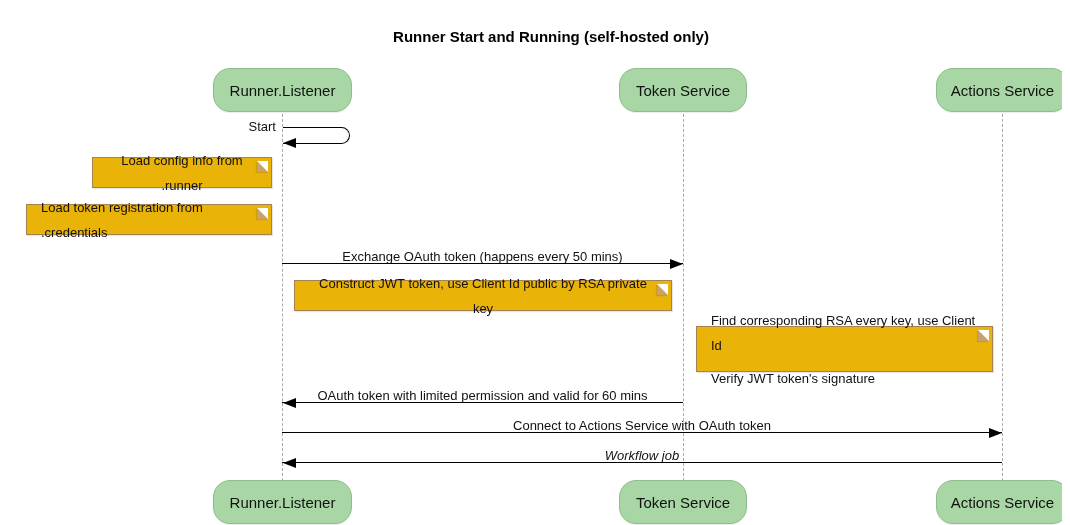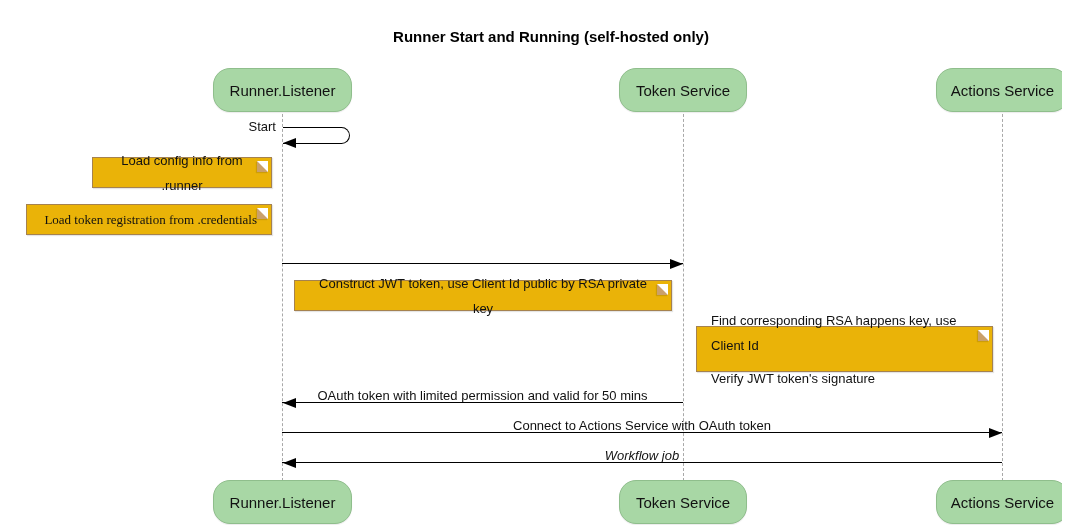--- a/index.html
+++ b/index.html
@@ -71,21 +71,21 @@
   .note .fold {
     position: absolute;
     top: -1px; right: -1px;
     width: 0; height: 0;
     border-style: solid;
     border-width: 0 11px 11px 0;
     border-color: #ffffff #ffffff #caa06b #caa06b;
     box-shadow: -1px 1px 1px rgba(0,0,0,0.12);
   }
   .note.n0 { left: 76px;  top: 141px; width: 180px; height: 31px; text-align: center; }
-  .note.n1 { left: 10px;  top: 188px; width: 246px; height: 31px; text-align: right; font-family: Liberation Serif, serif; }
+  .note.n1 { left: 10px;  top: 188px; width: 246px; height: 31px; text-align: left; }
   .note.n2 { left: 278px; top: 264px; width: 378px; height: 31px; text-align: center; }
   .note.n3 { left: 680px; top: 310px; width: 297px; height: 46px; text-align: left; }
 
   .msg-label {
     position: absolute;
     font-size: 13px;
     color: #111111;
     text-align: center;
     white-space: nowrap;
   }
@@ -187,28 +187,29 @@
   <div class="note n1">
     <span class="fold"></span>
     <span>Load token registration from .credentials</span>
   </div>
   <div class="note n2">
     <span class="fold"></span>
     <span>Construct JWT token, use Client Id public by RSA private key</span>
   </div>
   <div class="note n3">
     <span class="fold"></span>
-    <span>Find corresponding RSA happens key, use Client Id</span>
+    <span>Find corresponding RSA every key, use Client Id</span>
     <span>Verify JWT token's signature</span>
   </div>
 
+  <div class="msg-label m1-label">Exchange OAuth token (happens every 50 mins)</div>
   <div class="msg-line m1-line"></div>
   <div class="arrowhead right m1-head"></div>
 
-  <div class="msg-label m2-label">OAuth token with limited permission and valid for 50 mins</div>
+  <div class="msg-label m2-label">OAuth token with limited permission and valid for 60 mins</div>
   <div class="msg-line m2-line"></div>
   <div class="arrowhead left m2-head"></div>
 
   <div class="msg-label m3-label">Connect to Actions Service with OAuth token</div>
   <div class="msg-line m3-line"></div>
   <div class="arrowhead right m3-head"></div>
 
   <div class="msg-label m4-label">Workflow job</div>
   <div class="msg-line m4-line"></div>
   <div class="arrowhead left m4-head"></div>

